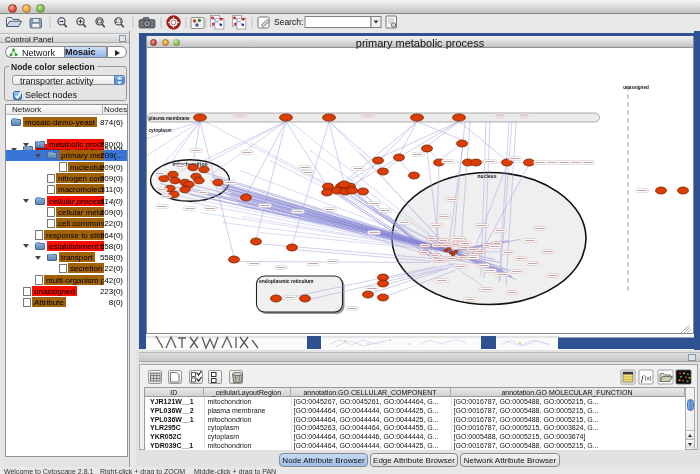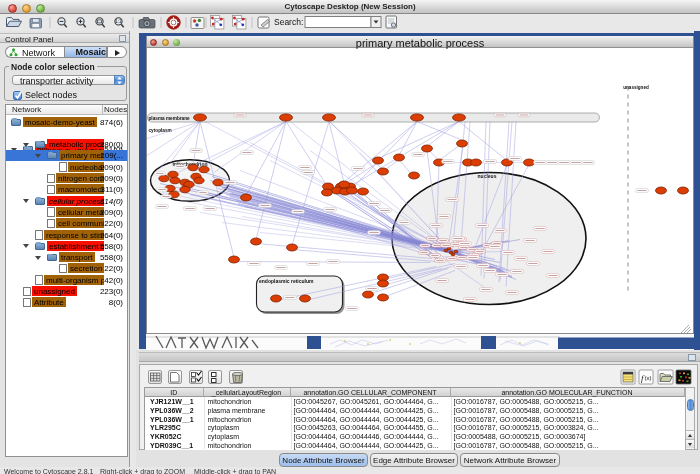--- a/index.html
+++ b/index.html
@@ -51,21 +51,20 @@
 .tid{font-weight:bold}
 #vsb{left:684.5px;top:387px;width:10.5px;height:63px;background:#f2f2f2;border:1px solid #aaa}
 .tab{position:absolute;top:452.5px;height:14px;border:1px solid #8a8a8a;border-radius:4px;font-size:8px;color:#111;text-align:center;line-height:13px;background:linear-gradient(#f2f2f2,#ddd)}
 .tabsel{background:linear-gradient(#c7daf4,#9dbfec)}
 svg{position:absolute;overflow:visible}
 </style></head><body>
 <div class="abs" id="titlebar">
 <div class="tl" style="left:8px;background:radial-gradient(circle at 35% 30%,#f9a9a2,#dd4e42 60%,#b3362c);border:0.5px solid #a03127"></div>
 <div class="tl" style="left:22px;background:radial-gradient(circle at 35% 30%,#ffd98f,#e9a33c 60%,#c5821f);border:0.5px solid #b07a22"></div>
 <div class="tl" style="left:36px;background:radial-gradient(circle at 35% 30%,#c4eda0,#78b74c 60%,#579436);border:0.5px solid #5d8f3a"></div>
-<div class="t">Cytoscape Desktop (New Session)</div>
 </div>
 <svg class="abs" style="left:0;top:14px" width="700" height="17" viewBox="0 0 700 17">
 <path d="M6.5 12.5 L6.5 4.6 Q6.5 3.6 7.5 3.6 L11.5 3.6 L13 5.4 L19 5.4 L19 7.2" fill="#eef2f7" stroke="#4a5a70" stroke-width="1"></path>
     <path d="M6.5 12.5 L9.6 7.2 L21.5 7.2 L18.6 12.5 Z" fill="#ccd8e6" stroke="#4a5a70" stroke-width="1"></path>
     <line x1="50" y1="3" x2="50" y2="14" stroke="#c2c2c2" stroke-width="1"></line>
     <line x1="133" y1="3" x2="133" y2="14" stroke="#c2c2c2" stroke-width="1"></line>
     <line x1="161" y1="3" x2="161" y2="14" stroke="#c2c2c2" stroke-width="1"></line>
     <line x1="186" y1="3" x2="186" y2="14" stroke="#c2c2c2" stroke-width="1"></line>
     <line x1="206" y1="3" x2="206" y2="14" stroke="#c2c2c2" stroke-width="1"></line>
     <line x1="252" y1="3" x2="252" y2="14" stroke="#c2c2c2" stroke-width="1"></line>
@@ -143,21 +142,21 @@
     </div>
 <div class="seg" style="left:5px;width:59px;border-radius:6px 0 0 6px;border-right:none">
       <svg style="left:3px;top:1px" width="9" height="9" viewBox="0 0 9 9">
         <circle cx="4.5" cy="1.8" r="1.5" fill="#2fa32f"></circle>
         <circle cx="2" cy="6.8" r="1.5" fill="#2fa32f"></circle>
         <circle cx="7" cy="6.8" r="1.5" fill="#2fa32f"></circle>
         <path d="M4.5 2.5 L2 6.5 M4.5 2.5 L7 6.5" stroke="#2fa32f" stroke-width="0.8"></path>
       </svg>
       <span style="position:absolute;left:16px;top:0.5px">Network</span>
     </div>
-<div class="seg" style="left:64px;width:43px;background:linear-gradient(#cfe0f6,#92b6e8);font-weight:bold;text-align:right;line-height:11px">Mosaic</div>
+<div class="seg" style="left:64px;width:43px;background:linear-gradient(#cfe0f6,#92b6e8);font-weight:bold;text-align:left;line-height:11px">Mosaic</div>
 <div class="seg" style="left:107px;width:20px;border-radius:0 6px 6px 0;border-left:1px solid #8a8a8a">
       <div style="position:absolute;left:7px;top:3px;width:0;height:0;border-top:3px solid transparent;border-bottom:3px solid transparent;border-left:5px solid #222"></div>
     </div>
 <div class="abs" id="grpbox"></div>
     <div class="abs" id="grplab">Node color selection</div>
 <div class="abs" id="combo">
       <div class="t">transporter activity</div>
       <div id="combostep">
         <svg width="9" height="9" viewBox="0 0 9 9" style="left:0;top:0">
           <path d="M4.5 0.8 L6.8 3.4 L2.2 3.4 Z" fill="#fff"></path>

